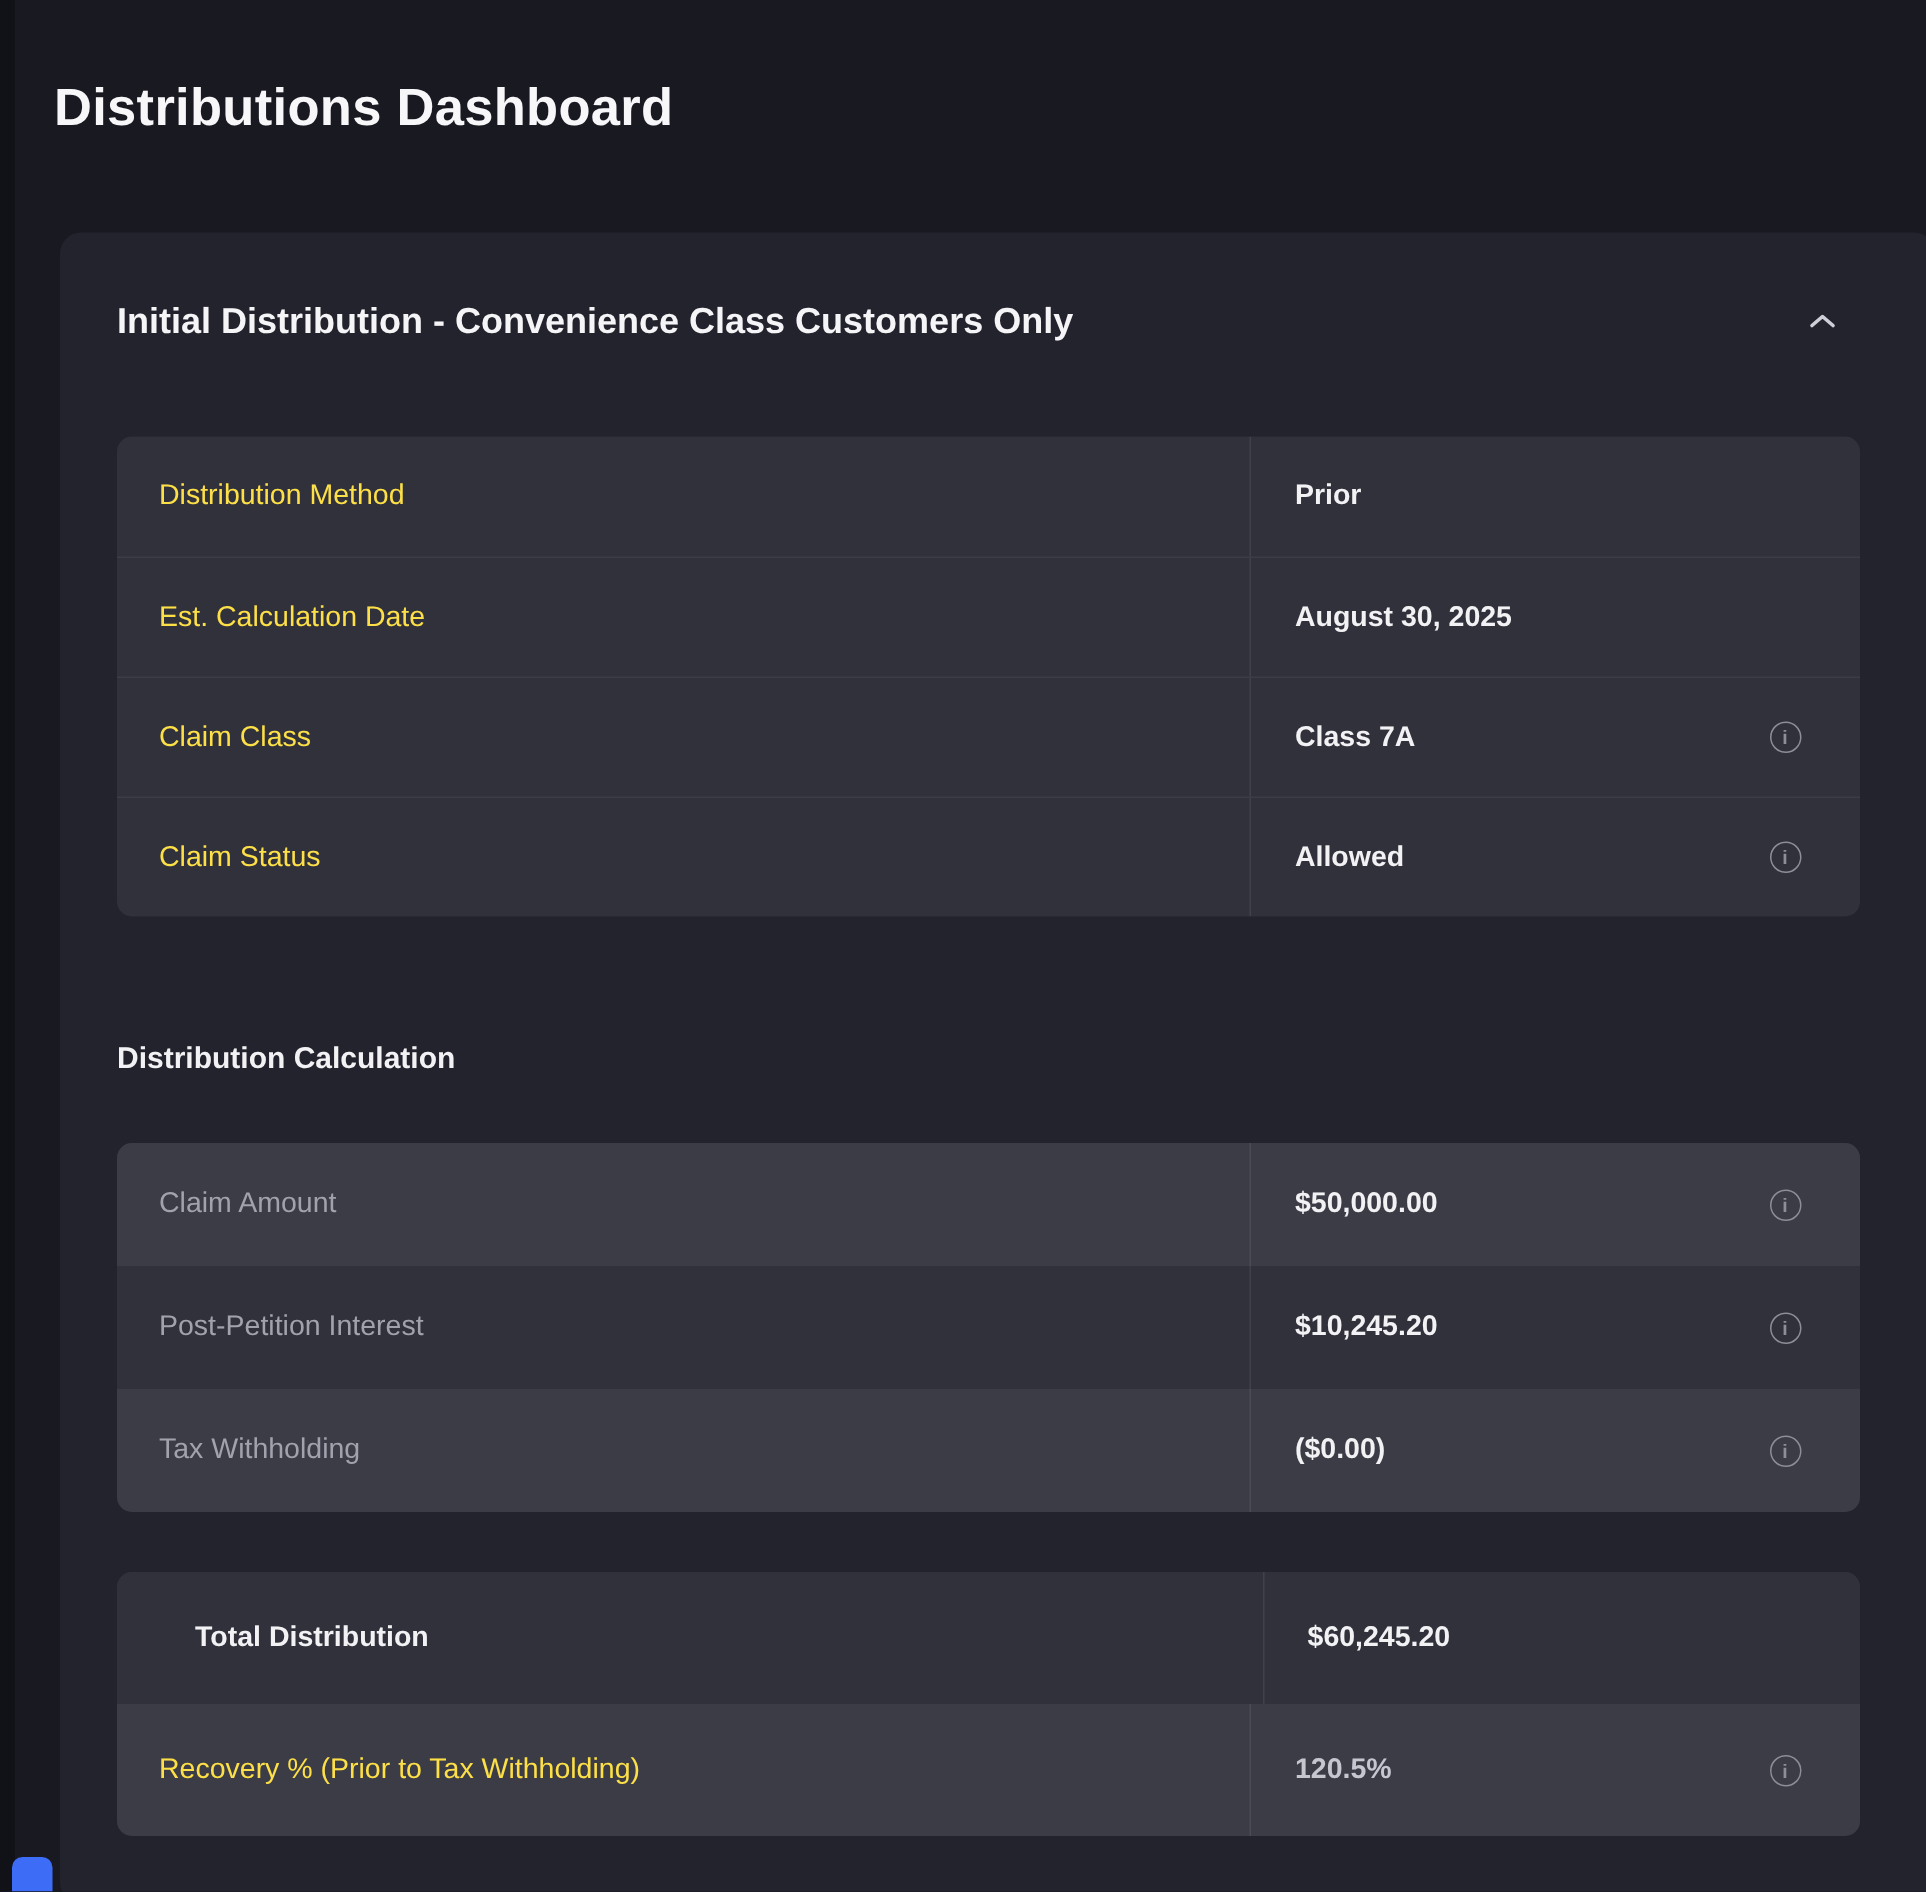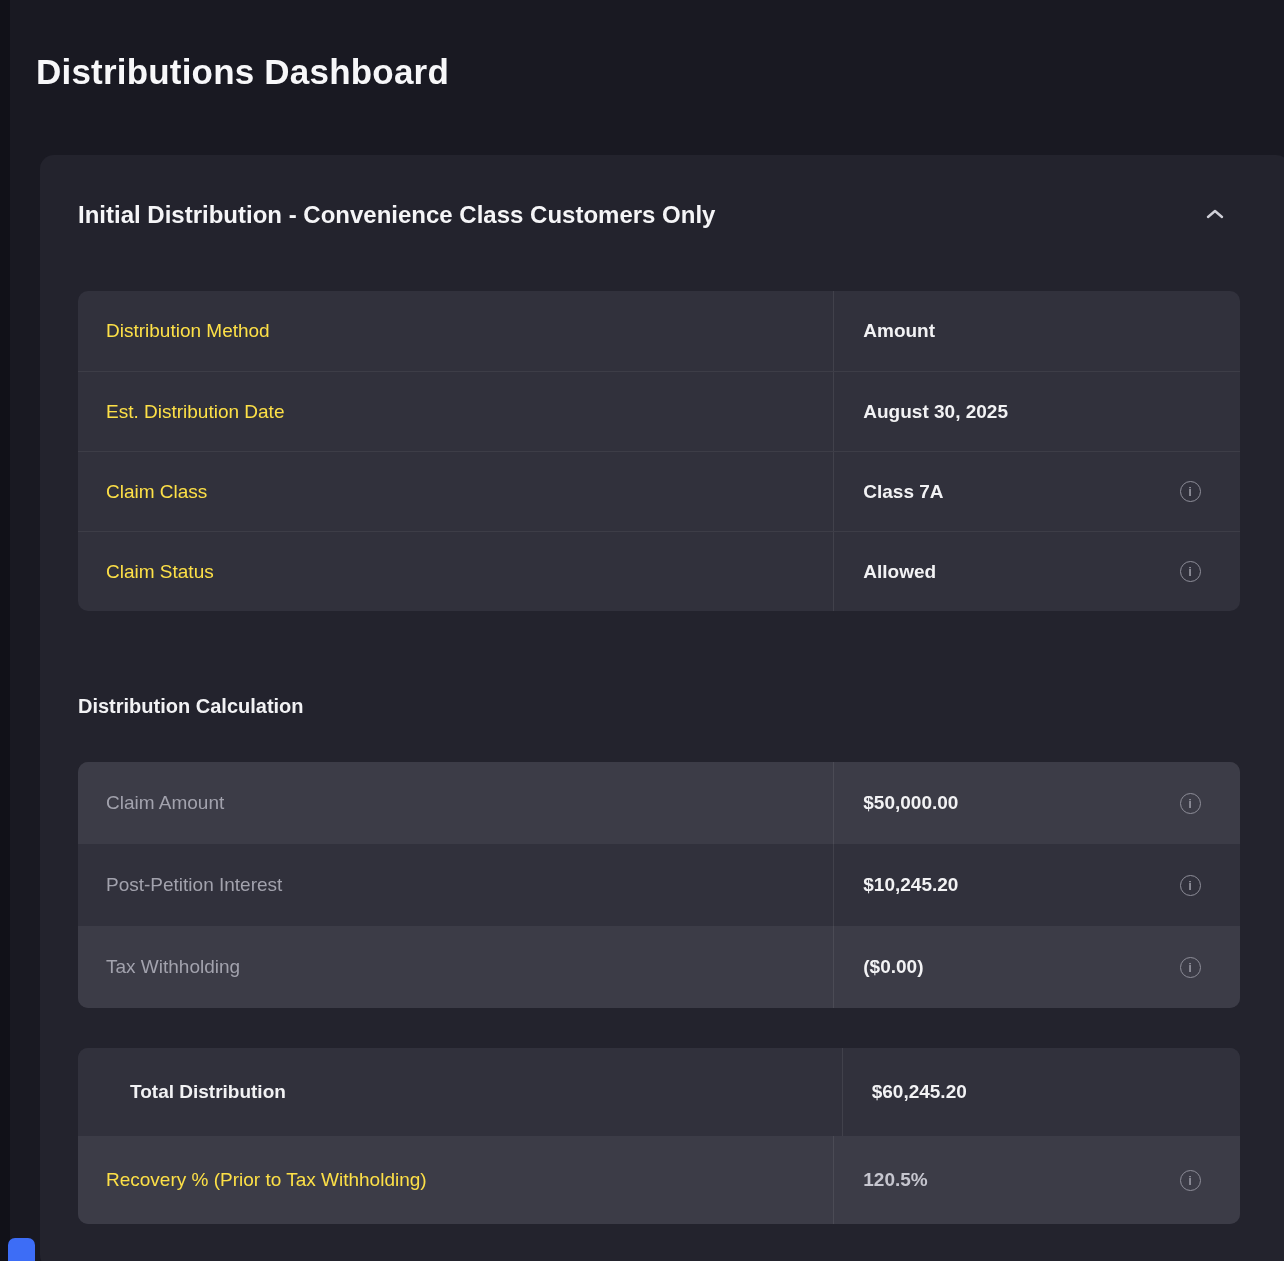--- a/index.html
+++ b/index.html
@@ -146,26 +146,26 @@
           </svg>
         </span>
       </button>
     </div>
 
     <div class="table table-details">
 
       <div class="row">
         <div class="cell-label">Distribution Method</div>
         <div class="cell-value">
-          <span>Amount</span>
-        </div>
-      </div>
-
-      <div class="row">
-        <div class="cell-label">Est. Distribution Date</div>
+          <span>Prior</span>
+        </div>
+      </div>
+
+      <div class="row">
+        <div class="cell-label">Est. Calculation Date</div>
         <div class="cell-value">
           <span>August 30, 2025</span>
         </div>
       </div>
 
       <div class="row">
         <div class="cell-label">Claim Class</div>
         <div class="cell-value">
           <span>Class 7A</span>
           <button class="info-btn">

